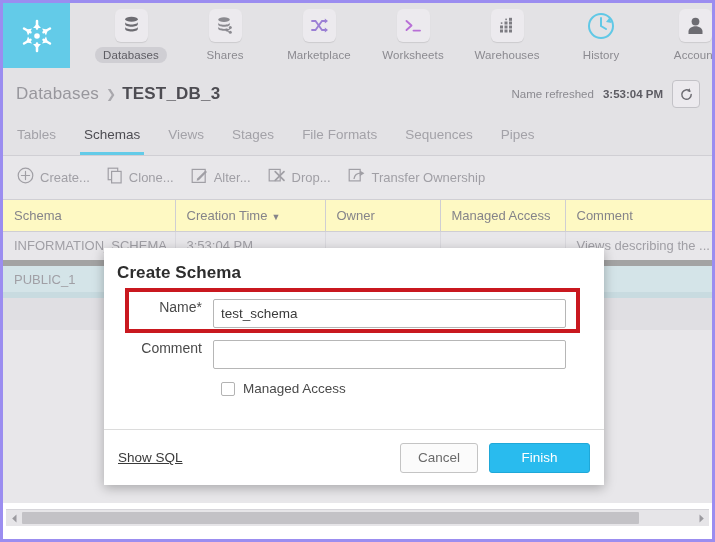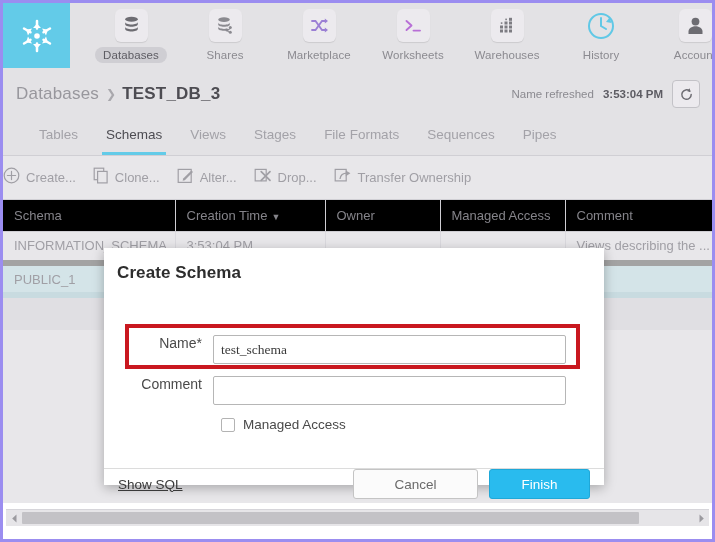--- a/index.html
+++ b/index.html
@@ -92,53 +92,53 @@
     background: #eceaee; display: flex; align-items: center; justify-content: center;
     cursor: pointer;
   }
 
   
   .tabstrip {
     position: absolute; left: 0; top: 117px;
     width: 709px; height: 36px;
     background: #e3e2e5;
     border-bottom: 1px solid #d0cfd4;
-    display: flex; align-items: flex-start; padding-left: 22px;
+    display: flex; align-items: flex-start; 
   }
   .tab {
     font-size: 13.5px; color: #a3a2a8; padding: 7px 14px 0 14px;
     height: 35px; position: relative; cursor: pointer; white-space: nowrap;
   }
   .tab.active { color: #4d4c52; }
   .tab.active::after {
     content: ""; position: absolute; left: 10px; right: 10px; bottom: 0;
     height: 3px; background: #63cbe8;
   }
 
   
   .toolbar {
     position: absolute; left: 0; top: 153px;
     width: 709px; height: 44px;
     background: #e8e7ea;
     border-bottom: 1px solid #d0cfd4;
-    display: flex; align-items: center; gap: 17px;
+    display: flex; align-items: center; padding-left: 14px; gap: 17px;
   }
   .tbitem { display: flex; align-items: center; gap: 6px; cursor: pointer; }
   .tblabel { font-size: 13px; color: #a09fa5; white-space: nowrap; }
 
   
   .gridwrap {
     position: absolute; left: 0; top: 197px;
     width: 709px; height: 303px;
     background: #e8e7ea;
     overflow: hidden;
   }
   table.grid { border-collapse: collapse; width: 709px; table-layout: fixed; }
   table.grid th {
-    height: 31px; background: #000000;
+    height: 31px; background: #fef9c3;
     border-right: 1px solid #cfced3; border-bottom: 1px solid #cfced3;
     font-size: 13px; font-weight: normal; color: #85848a;
     text-align: left; padding-left: 11px; white-space: nowrap;
   }
   table.grid td {
     height: 32px; background: #e8e7ea;
     border-right: 1px solid #dad9de; border-bottom: 6px solid #a3a3a3;
     font-size: 13px; color: #a09fa5;
     padding-left: 11px; white-space: nowrap; overflow: hidden;
   }
@@ -168,39 +168,39 @@
     position: absolute; left: 3px; bottom: 0; width: 703px; height: 13px;
     background: #ffffff;
   }
 
   
   .modal {
     position: absolute; left: 101px; top: 245px;
     width: 500px; height: 237px;
     background: #ffffff;
     box-shadow: 0 3px 11px rgba(0,0,0,0.28);
-    display: flex; flex-direction: column; gap: 36px;
+    display: flex; flex-direction: column;
   }
   .modal-title {
     font-size: 17px; font-weight: bold; color: #2d2d2d;
     padding: 15px 0 0 13px; letter-spacing: .1px;
   }
   .modal-body { flex: 1 1 auto; position: relative; padding-top: 16px; }
 
   .frow { display: flex; margin-bottom: 12px; }
   .flabel {
     width: 109px; text-align: right; padding-right: 11px;
     font-size: 14px; color: #4a4a4a; white-space: nowrap;
   }
   .req { color: #4a4a4a; }
   .finput {
     width: 353px; height: 29px;
     border: 1px solid #b6b6b6; border-radius: 2px;
     background: #ffffff; font-size: 13.5px; color: #3a3a3a;
-    padding: 0 7px; font-family: Liberation Serif, serif;
+    padding: 0 7px; font-family: Liberation Sans, sans-serif;
     outline: none;
   }
   .checkrow { display: flex; align-items: center; padding-left: 117px; margin-top: 2px; }
   .cbox {
     width: 14px; height: 14px; border: 1px solid #b3b3b3; border-radius: 2px;
     background: #fff; margin-right: 8px; cursor: pointer;
   }
   .clabel { font-size: 13.5px; color: #4a4a4a; }
 
   
@@ -218,21 +218,21 @@
   .showsql {
     font-size: 13.5px; color: #3a3a3a; text-decoration: underline; cursor: pointer;
   }
   .footbtns { margin-left: auto; display: flex; gap: 11px; }
   .btn {
     height: 30px; border-radius: 3px; font-size: 13.5px;
     display: flex; align-items: center; justify-content: center;
     cursor: pointer; font-family: "Liberation Sans", sans-serif;
   }
   .btn-cancel {
-    width: 125px; background: #fbfbfb; border: 1px solid #c4c4c4; color: #6a6a6a;
+    width: 78px; background: #fbfbfb; border: 1px solid #c4c4c4; color: #6a6a6a;
   }
   .btn-finish {
     width: 101px; background: #29bbee; border: 1px solid #1fa8d8; color: #ffffff;
   }
 </style>
 </head>
 <body>
 
 <div id="app">
 

